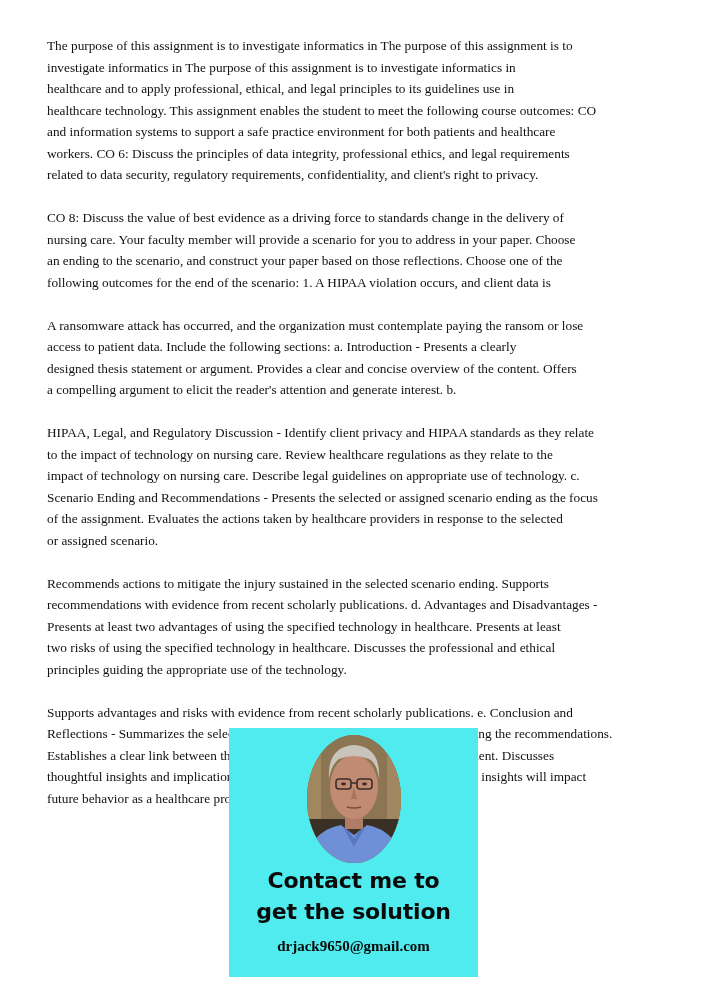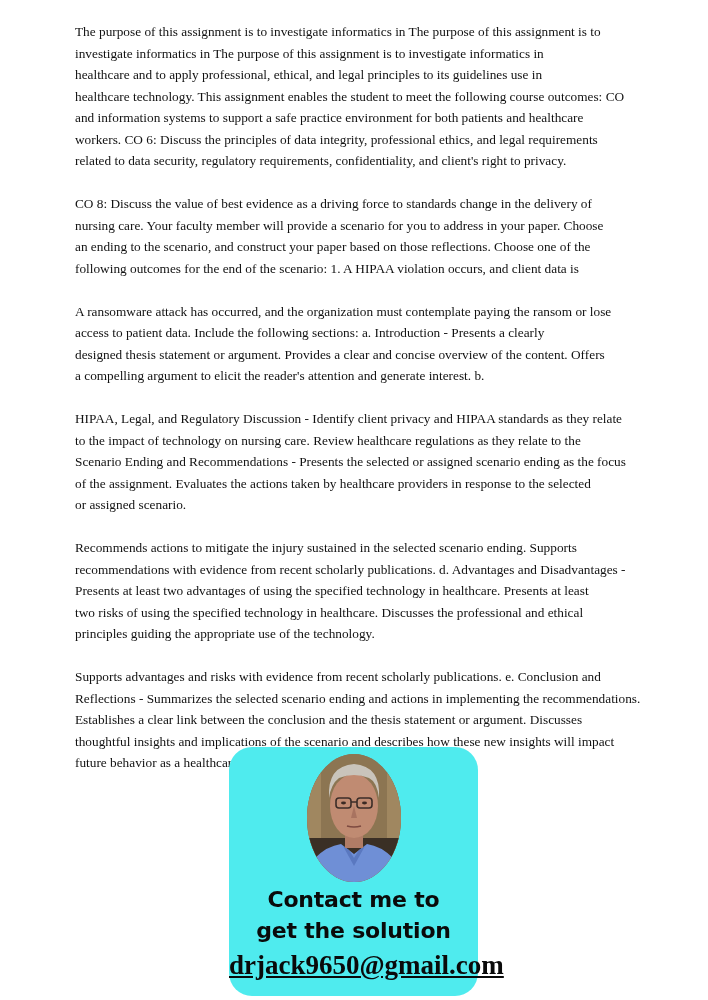--- a/index.html
+++ b/index.html
@@ -9,45 +9,43 @@
     }
     body {
       width: 708px;
       height: 1000px;
       position: relative;
       overflow: hidden;
     }
     .page {
       position: absolute;
       left: 47px;
-      top: 21px;
+      top: 35px;
       width: 600px;
       font-family: "Liberation Serif", "DejaVu Serif", serif;
       font-size: 13.3px;
       line-height: 21.5px;
       color: #111111;
-      margin-left: 28px;
     }
     .para {
       margin: 0 0 21.5px 0;
       white-space: normal;
     }
     .line {
       display: block;
       white-space: nowrap;
     }
     .promo-card {
       position: absolute;
       left: 229px;
-      top: 747px;
+      top: 728px;
       width: 249px;
       height: 249px;
       background: #4FEBEE;
       z-index: 10;
-      border-radius: 23px;
     }
     .portrait {
       position: absolute;
       left: 78px;
       top: 7px;
       width: 94px;
       height: 128px;
       border-radius: 50%;
       overflow: hidden;
       background: #8a7356;
@@ -74,24 +72,23 @@
       display: block;
     }
     .promo-email {
       position: absolute;
       left: 0;
       top: 204px;
       width: 249px;
       text-align: center;
       font-family: "Liberation Serif", "DejaVu Serif", serif;
       font-weight: bold;
-      font-size: 27px;
+      font-size: 15px;
       line-height: 28px;
       color: #0a0a0a;
-      text-decoration: underline;
     }
   </style>
 </head>
 <body>
 
 <div class="page">
   <p class="para">
     <span class="line">The purpose of this assignment is to investigate informatics in The purpose of this assignment is to</span>
     <span class="line">investigate informatics in The purpose of this assignment is to investigate informatics in</span>
     <span class="line">healthcare and to apply professional, ethical, and legal principles to its guidelines use in</span>
@@ -108,20 +105,21 @@
   </p>
   <p class="para">
     <span class="line">A ransomware attack has occurred, and the organization must contemplate paying the ransom or lose</span>
     <span class="line">access to patient data. Include the following sections: a. Introduction - Presents a clearly</span>
     <span class="line">designed thesis statement or argument. Provides a clear and concise overview of the content. Offers</span>
     <span class="line">a compelling argument to elicit the reader's attention and generate interest. b.</span>
   </p>
   <p class="para">
     <span class="line">HIPAA, Legal, and Regulatory Discussion - Identify client privacy and HIPAA standards as they relate</span>
     <span class="line">to the impact of technology on nursing care. Review healthcare regulations as they relate to the</span>
+    <span class="line">impact of technology on nursing care. Describe legal guidelines on appropriate use of technology. c.</span>
     <span class="line">Scenario Ending and Recommendations - Presents the selected or assigned scenario ending as the focus</span>
     <span class="line">of the assignment. Evaluates the actions taken by healthcare providers in response to the selected</span>
     <span class="line">or assigned scenario.</span>
   </p>
   <p class="para">
     <span class="line">Recommends actions to mitigate the injury sustained in the selected scenario ending. Supports</span>
     <span class="line">recommendations with evidence from recent scholarly publications. d. Advantages and Disadvantages -</span>
     <span class="line">Presents at least two advantages of using the specified technology in healthcare. Presents at least</span>
     <span class="line">two risks of using the specified technology in healthcare. Discusses the professional and ethical</span>
     <span class="line">principles guiding the appropriate use of the technology.</span>

